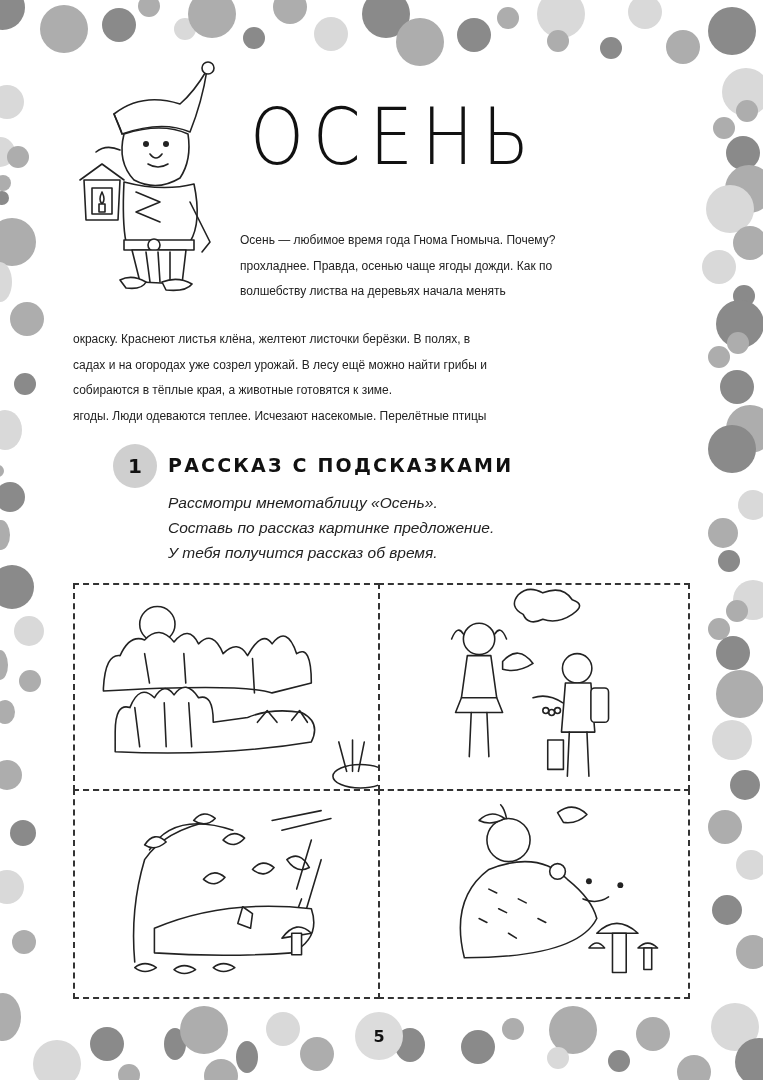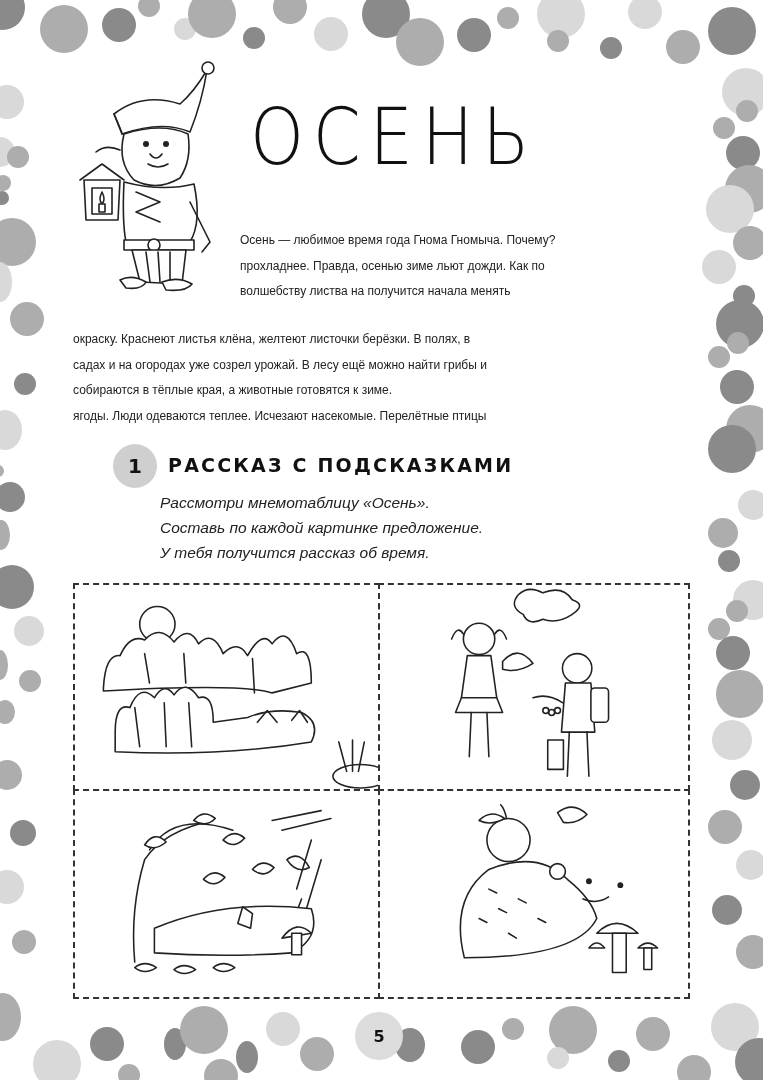--- a/index.html
+++ b/index.html
@@ -13,21 +13,21 @@
            transform:scaleX(0.88); transform-origin:left; }
   .para { position:absolute; font-size:12px; line-height:25.5px; color:#222; white-space:nowrap;
           font-family:"Liberation Sans", sans-serif; }
   #para1 { left:240px; top:228px; }
   #para2 { left:73px; top:327px; }
   #num-badge { position:absolute; left:113px; top:444px; width:44px; height:44px; border-radius:50%;
                background:#cfcfcf; display:flex; align-items:center; justify-content:center;
                font-weight:bold; font-size:20px; color:#111; }
   #task-title { position:absolute; left:168px; top:454px; font-size:19px; font-weight:bold;
                 letter-spacing:2.2px; color:#111; font-family:"DejaVu Sans", sans-serif; }
-  #task-text { position:absolute; left:160px; top:490px; font-size:15.5px; font-style:italic;
+  #task-text { position:absolute; left:168px; top:490px; font-size:15.5px; font-style:italic;
                line-height:25px; color:#222; font-family:"Liberation Sans", sans-serif; }
   #task-text div { white-space:nowrap; }
   #grid { position:absolute; left:73px; top:583px; width:617px; height:416px; }
   .cell { position:absolute; border:2px dashed #333; box-sizing:border-box; }
   #pic1 { left:0; top:0; width:307px; height:208px; }
   #pic2 { left:305px; top:0; width:312px; height:208px; }
   #pic3 { left:0; top:206px; width:307px; height:210px; }
   #pic4 { left:305px; top:206px; width:312px; height:210px; }
   .cell svg { position:absolute; left:0; top:0; width:100%; height:100%; }
   #page-num-wrap { position:absolute; left:355px; top:1012px; width:48px; height:48px; border-radius:50%;
@@ -164,35 +164,35 @@
   <path class="lw" d="M70 198 L78 230 L120 232 L124 198 Z"></path>
   <path class="ln" d="M84 200 L88 230 M96 200 L98 230 M108 200 L108 230"></path>
   <path class="lw" d="M58 228 Q70 222 84 230 Q80 238 64 236 Z"></path>
   <path class="lw" d="M100 230 Q116 224 130 232 Q124 240 104 238 Z"></path>
 </svg>
 
 <div id="title">ОСЕНЬ</div>
 
 <div id="para1" class="para">
   <div>Осень — любимое время года Гнома Гномыча. Почему?</div>
-  <div>прохладнее. Правда, осенью зиме льют дожди. Как по</div>
-  <div>волшебству листва на получится начала менять</div>
+  <div>прохладнее. Правда, осенью чаще ягоды дожди. Как по</div>
+  <div>волшебству листва на деревьях начала менять</div>
 </div>
 <div id="para2" class="para">
   <div>окраску. Краснеют листья клёна, желтеют листочки берёзки. В полях, в</div>
   <div>садах и на огородах уже созрел урожай. В лесу ещё можно найти грибы и</div>
   <div>собираются в тёплые края, а животные готовятся к зиме.</div>
   <div>ягоды. Люди одеваются теплее. Исчезают насекомые. Перелётные птицы</div>
 </div>
 
 <div id="num-badge">1</div>
 <div id="task-title">РАССКАЗ С ПОДСКАЗКАМИ</div>
 <div id="task-text">
   <div>Рассмотри мнемотаблицу «Осень».</div>
-  <div>Составь по каждой картинке предложение.</div>
+  <div>Составь по рассказ картинке предложение.</div>
   <div>У тебя получится рассказ об время.</div>
 </div>
 
 <div id="grid">
   <div id="pic1" class="cell">
     <svg viewBox="0 0 307 208">
       <circle class="lw" cx="83" cy="40" r="18"></circle>
       <path class="lw" d="M28 105 Q30 70 45 72 Q55 50 70 56 Q85 40 100 58 Q115 40 125 60 Q140 45 150 70 Q165 55 175 72 Q190 45 200 60 Q215 40 225 70 Q240 60 240 100 L200 110 Q170 100 28 108 Z"></path>
       <path class="ln" d="M70 70 L75 100 M110 70 L112 100 M180 75 L182 110"></path>
       <path class="lw" d="M40 150 Q40 120 55 125 Q65 100 80 115 Q90 98 100 112 Q112 95 125 115 Q140 110 140 140 L175 135 Q200 125 230 130 Q250 140 240 160 Q150 175 40 170 Z"></path>

